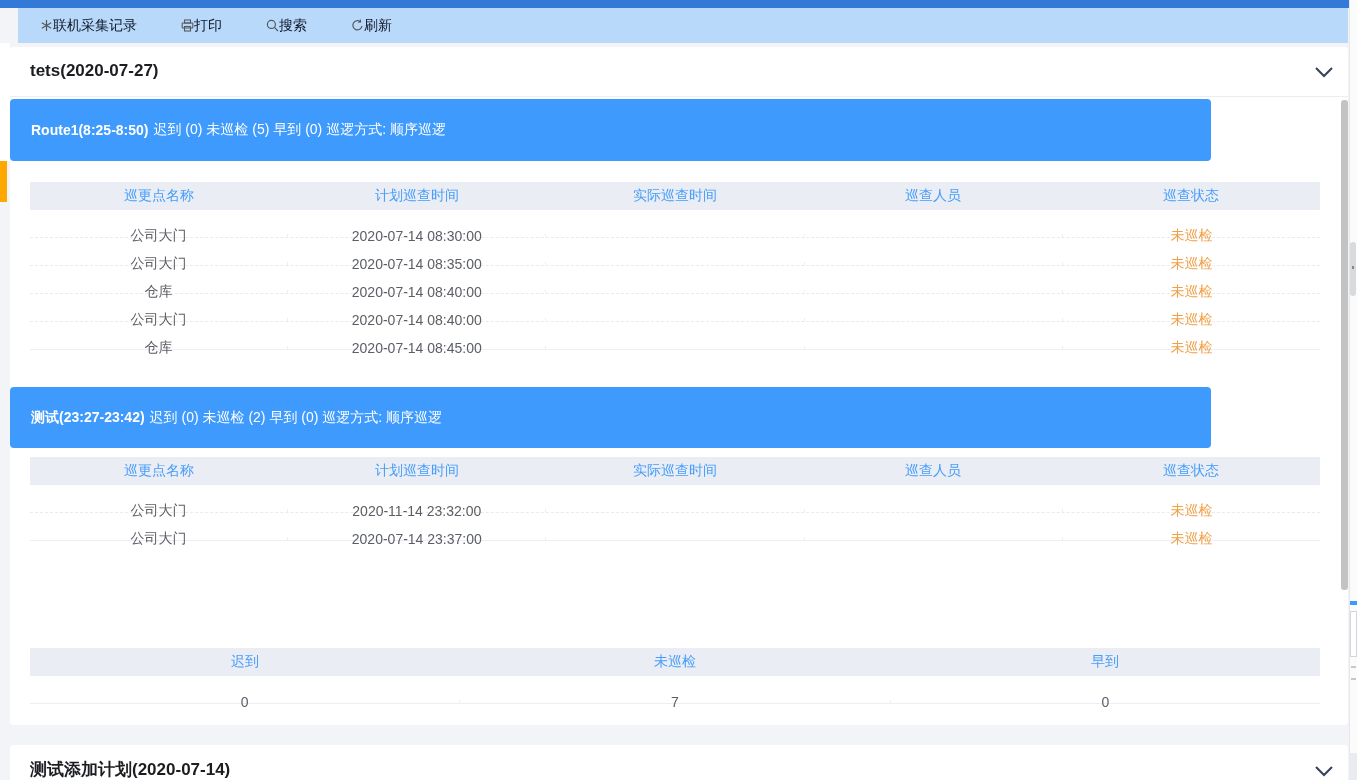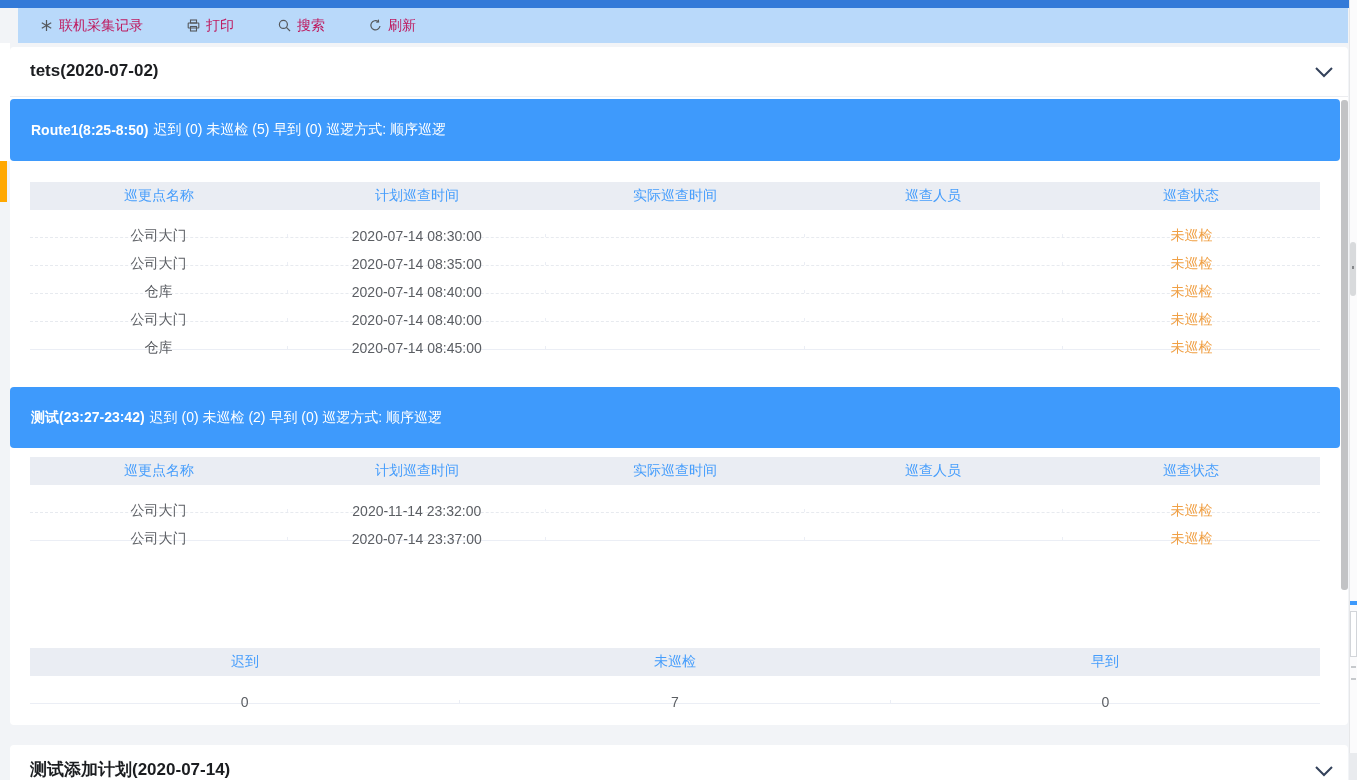--- a/index.html
+++ b/index.html
@@ -3,34 +3,34 @@
 <meta charset="utf-8">
 <style>
   * { margin:0; padding:0; box-sizing:border-box; }
   html,body { width:1357px; height:780px; overflow:hidden; }
   body { font-family:"Liberation Sans","DejaVu Sans",sans-serif; background:#f2f4f7; }
   .screen { position:relative; width:1357px; height:780px; }
 
   .topstrip  { position:absolute; left:0; top:0; width:1357px; height:8px; background:#337ad8; }
   .toolbar   { position:absolute; left:18px; top:8px; width:1330px; height:35px; background:#b9d9fa;
                display:flex; align-items:center; padding-left:8px; }
-  .tbtn      { display:flex; align-items:center; gap:6px; padding:0 14px; height:35px;
-               font-size:14px; color:#be185d; cursor:pointer; margin-right:16px; white-space:nowrap; }
+  .tbtn      { display:flex; align-items:center; padding:0 14px; height:35px;
+               font-size:14px; color:#0f172a; cursor:pointer; margin-right:16px; white-space:nowrap; }
   .tbtn svg  { display:block; }
 
   .left-white{ position:absolute; left:0; top:43px; width:10px; height:118px; background:#ffffff; }
   .card      { position:absolute; background:#ffffff; border-radius:4px; }
   .card1     { left:10px; top:47px; width:1338px; height:678px; }
   .card2     { left:10px; top:745px; width:1338px; height:35px; border-radius:4px 4px 0 0; }
   .hdr-divider { position:absolute; left:10px; top:96px; width:1338px; height:1px; background:#ecedf0; }
 
   .card-title{ position:absolute; left:30px; font-size:17px; font-weight:bold; color:#1b1d20; }
   .chev      { position:absolute; width:20px; height:14px; cursor:pointer; }
 
-  .banner    { position:absolute; left:10px; width:1330px; background:#3e9afc; border-radius:4px;
+  .banner    { position:absolute; left:10px; width:1201px; background:#3e9afc; border-radius:4px;
                color:#ffffff; font-size:14px; display:flex; align-items:center; padding-left:21px; }
   .banner b  { margin-right:5px; }
 
   .ptable    { position:absolute; left:30px; width:1290px; font-size:14px; color:#5b5e63; }
   .thead     { display:flex; height:28px; background:#eaedf3; align-items:center; color:#459dfc; }
   .thead .c  { flex:1; text-align:center; }
   .trow      { display:flex; height:28px; border-bottom:1px dashed #e7eaef; }
   .trow:last-child { border-bottom:1px solid #ebeef5; }
   .trow .c   { flex:1; display:flex; align-items:center; justify-content:center;
                border-right:1px solid #ebeef5; min-width:0;margin-top:24px; }
@@ -97,21 +97,21 @@
         </svg>
       </span>
       <span>刷新</span>
     </div>
   </div>
 
   <div class="left-white"></div>
 
   <div class="card card1"></div>
   <div class="hdr-divider"></div>
-  <div class="card-title" style="top:61px;">tets(2020-07-02)</div>
+  <div class="card-title" style="top:61px;">tets(2020-07-27)</div>
   <div class="chev" style="left:1314px; top:65px;">
     <svg width="20" height="13" viewBox="0 0 20 13" fill="none" stroke="#33415a" stroke-width="2">
       <polyline points="2,2 10,10 18,2"></polyline>
     </svg>
   </div>
 
   <div class="banner" style="top:99px; height:62px;">
     <b>Route1(8:25-8:50)</b>
     <span>迟到 (0) 未巡检 (5) 早到 (0) 巡逻方式: 顺序巡逻</span>
   </div>

